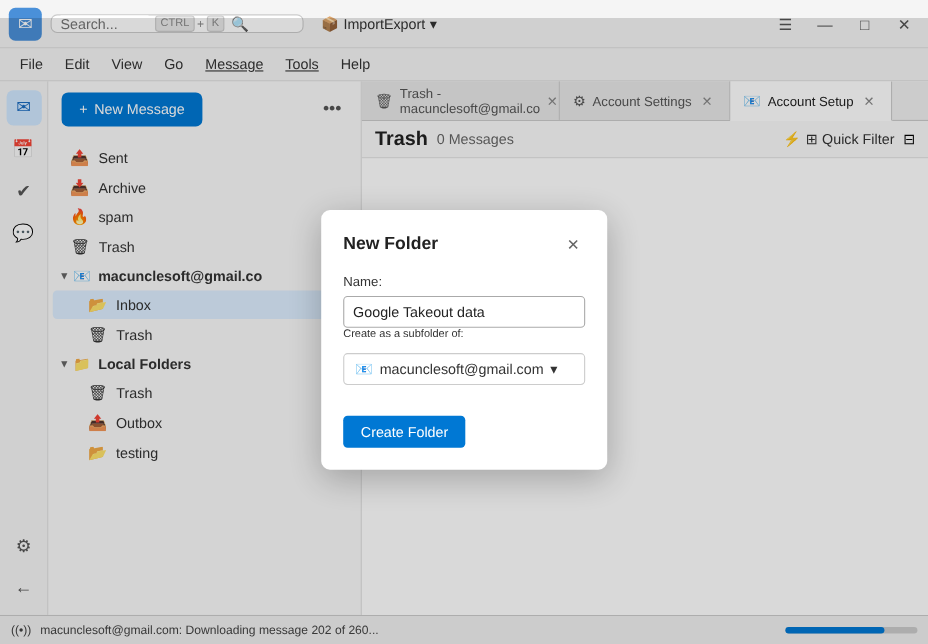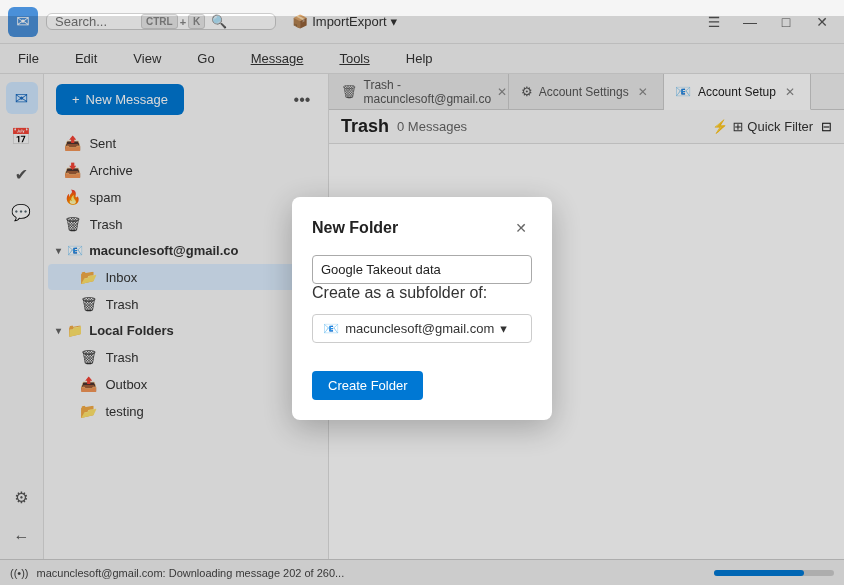--- a/index.html
+++ b/index.html
@@ -3,28 +3,28 @@
   <meta charset="utf-8">
   <style>
     * { box-sizing: border-box; margin: 0; padding: 0; }
     body { width: 844px; height: 585px; font-family: -apple-system, BlinkMacSystemFont, 'Segoe UI', sans-serif; font-size: 13px; background: #f0f0f0; overflow: hidden; }
 
     
     .titlebar { display: flex; align-items: center; height: 44px; background: #f5f5f5; border-bottom: 1px solid #ddd; padding: 0 8px; gap: 8px; }
     .titlebar-logo { width: 30px; height: 30px; background: #4a90d9; border-radius: 6px; display: flex; align-items: center; justify-content: center; color: white; font-size: 16px; flex-shrink: 0; }
     .search-bar { display: flex; align-items: center; background: white; border: 1px solid #ccc; border-radius: 6px; padding: 0 8px; gap: 6px; flex: 1; max-width: 230px; }
     .search-bar input { border: none; outline: none; font-size: 13px; color: #666; width: 80px; }
-    .search-shortcut { display: flex; align-items: center; gap: 2px; color: #888; font-size: 11px; font-weight: bold; }
+    .search-shortcut { display: flex; align-items: center; gap: 2px; color: #888; font-size: 11px; }
     .shortcut-key { background: #e8e8e8; border: 1px solid #ccc; border-radius: 3px; padding: 1px 4px; font-size: 10px; }
     .import-export { display: flex; align-items: center; gap: 4px; color: #333; font-size: 13px; margin-left: 8px; cursor: pointer; }
     .titlebar-controls { display: flex; gap: 8px; margin-left: auto; }
     .titlebar-btn { width: 28px; height: 28px; display: flex; align-items: center; justify-content: center; border-radius: 4px; cursor: pointer; color: #555; font-size: 14px; border: none; background: transparent; }
 
     
-    .menubar { display: flex; align-items: center; height: 30px; background: #f5f5f5; border-bottom: 1px solid #ddd; padding: 0 10px; gap: 20px; }
+    .menubar { display: flex; align-items: center; height: 30px; background: #f5f5f5; border-bottom: 1px solid #ddd; padding: 0 10px; gap: 4px; }
     .menu-item { padding: 3px 8px; border-radius: 4px; cursor: pointer; color: #333; font-size: 13px; }
     .menu-item.underline { text-decoration: underline; }
 
     
     .main { display: flex; height: calc(585px - 74px - 26px); }
 
     
     .icon-sidebar { width: 44px; background: #f5f5f5; border-right: 1px solid #ddd; display: flex; flex-direction: column; align-items: center; padding: 8px 0; gap: 6px; }
     .icon-btn { width: 32px; height: 32px; display: flex; align-items: center; justify-content: center; border-radius: 6px; cursor: pointer; color: #555; font-size: 16px; }
     .icon-btn.active { background: #d0e8ff; color: #1a6bc0; }
@@ -65,21 +65,21 @@
     .progress-fill { height: 100%; background: #0078d4; border-radius: 3px; width: 75%; }
 
     
     .modal-overlay { position: fixed; top: 16px; left: 0; width: 100%; height: 100%; background: rgba(0,0,0,0.15); display: flex; align-items: center; justify-content: center; z-index: 100; }
     .modal { background: white; border-radius: 8px; box-shadow: 0 8px 32px rgba(0,0,0,0.25); width: 260px; padding: 20px; }
     .modal-header { display: flex; align-items: center; justify-content: space-between; margin-bottom: 16px; }
     .modal-title { font-size: 16px; font-weight: 600; color: #222; }
     .modal-close { width: 22px; height: 22px; display: flex; align-items: center; justify-content: center; border-radius: 50%; cursor: pointer; color: #666; font-size: 14px; border: none; background: transparent; }
     .modal-label { font-size: 12px; color: #333; margin-bottom: 6px; }
     .modal-input { width: 100%; border: 1px solid #aaa; border-radius: 4px; padding: 6px 8px; font-size: 13px; color: #222; outline: none; margin-bottom: 0; }
-    .modal-subfolder-label { font-size: 16px; color: #333; margin-bottom: 12px; }
+    .modal-subfolder-label { font-size: 10px; color: #333; margin-bottom: 12px; }
     .modal-dropdown { display: flex; align-items: center; gap: 6px; border: 1px solid #ccc; border-radius: 4px; padding: 6px 10px; cursor: pointer; margin-bottom: 16px; font-size: 13px; color: #333; background: white; }
     .modal-actions { display: flex; gap: 0; margin-top: 28px; }
     .btn-primary { background: #0078d4; color: white; border: none; border-radius: 4px; padding: 7px 16px; font-size: 13px; cursor: pointer; font-weight: 500; }
     .btn-secondary { background: white; color: #333; border: 1px solid #ccc; border-radius: 4px; padding: 7px 16px; font-size: 13px; cursor: pointer; }
   </style>
 </head>
 <body>
 
 <div class="titlebar">
   <div class="titlebar-logo">
@@ -236,20 +236,21 @@
     <div class="progress-fill"></div>
   </div>
 </div>
 
 <div class="modal-overlay">
   <div class="modal">
     <div class="modal-header">
       <span class="modal-title">New Folder</span>
       <button class="modal-close">✕</button>
     </div>
+    <div class="modal-label">Name:</div>
     <input class="modal-input" type="text" value="Google Takeout data" style="">
     <div class="modal-subfolder-label">Create as a subfolder of:</div>
     <div class="modal-dropdown">
       <span>📧</span>
       <span>macunclesoft@gmail.com</span>
       <span>▾</span>
     </div>
     <div class="modal-actions">
       <button class="btn-primary">Create Folder</button>
     </div>

